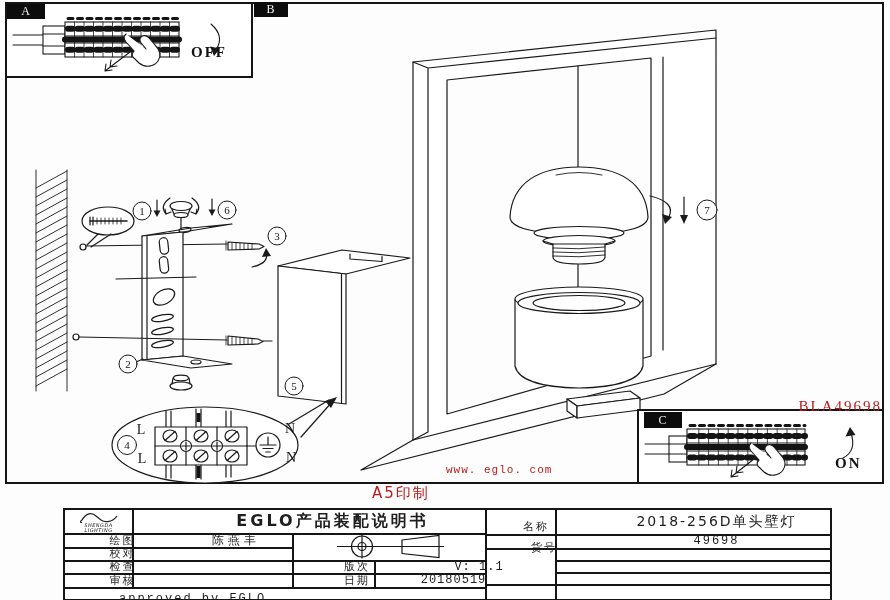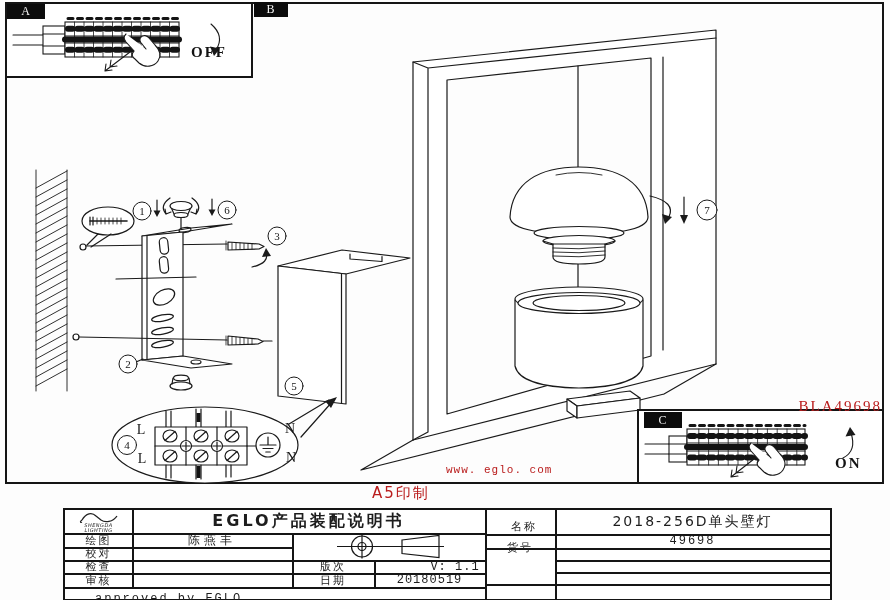--- a/index.html
+++ b/index.html
@@ -11,21 +11,21 @@
   .state-label{position:absolute;font-family:"Liberation Serif",serif;font-size:15px;
          letter-spacing:2px;font-weight:600;color:#131313;text-align:left;}
   .caption{position:absolute;font-family:"Liberation Serif",serif;color:#b91c1c;}
   .mono{font-family:"Liberation Mono",monospace;}
   
   #tblock{position:absolute;left:63px;top:508px;width:765px;height:89px;border:2px solid #151515;
           box-sizing:content-box;background:#fff;}
   .hl,.vl{position:absolute;background:#151515;}
   .hl{height:1.5px;} .vl{width:1.5px;}
   .tcell{position:absolute;display:flex;align-items:center;justify-content:center;
-         color:#1d1d1d;font-size:11px;letter-spacing:2px;box-sizing:border-box;}
+         color:#1d1d1d;font-size:11px;letter-spacing:2px;box-sizing:border-box;margin-left:24px;}
   .logo-cell{position:absolute;left:0;top:0;width:67px;height:23px;display:flex;flex-direction:column;
          align-items:center;justify-content:center;line-height:5px;}
   .logo-txt{font-size:5px;letter-spacing:.5px;color:#222;font-style:italic;}
   svg{position:absolute;}
 </style>
 </head>
 <body>
 
 <div id="page">
 
@@ -315,21 +315,21 @@
 
     <div class="logo-cell">
       <svg width="50" height="12" viewBox="0 0 50 12" style="position:static;">
         <path d="M8,9 C12,2 18,1 22,5 L27,9 C31,12 39,11 43,5 M8,9 q-3,2 0,3" stroke="#222" fill="none" stroke-width="1.3"></path>
       </svg>
       <div class="logo-txt">SHENGDA</div>
       <div class="logo-txt">LIGHTING</div>
     </div>
 
     <div class="tcell" style="left:67px;top:0;width:353px;height:23px;font-size:16px;letter-spacing:3px;font-weight:600;">EGLO产品装配说明书</div>
-    <div class="tcell" style="left:424px;top:0;width:70px;height:33px;">名称</div>
+    <div class="tcell" style="left:412px;top:0;width:70px;height:33px;">名称</div>
     <div class="tcell" style="left:490px;top:0;width:275px;height:24px;font-size:14px;letter-spacing:2px;">2018-256D单头壁灯</div>
 
     <div class="tcell" style="left:0;top:23px;width:67px;height:14px;">绘图</div>
     <div class="tcell" style="left:67px;top:23px;width:160px;height:14px;font-size:12px;letter-spacing:4px;">陈燕丰</div>
     <div class="tcell" style="left:0;top:37px;width:67px;height:13px;">校对</div>
     <div class="tcell" style="left:0;top:50px;width:67px;height:13px;border-radius:6px;">检查</div>
     <div class="tcell" style="left:0;top:63px;width:67px;height:14px;">审核</div>
 
     <svg width="193" height="27" viewBox="0 0 193 27" style="left:227px;top:23px;">
       <g stroke="#161616" fill="none" stroke-width="1.2">

